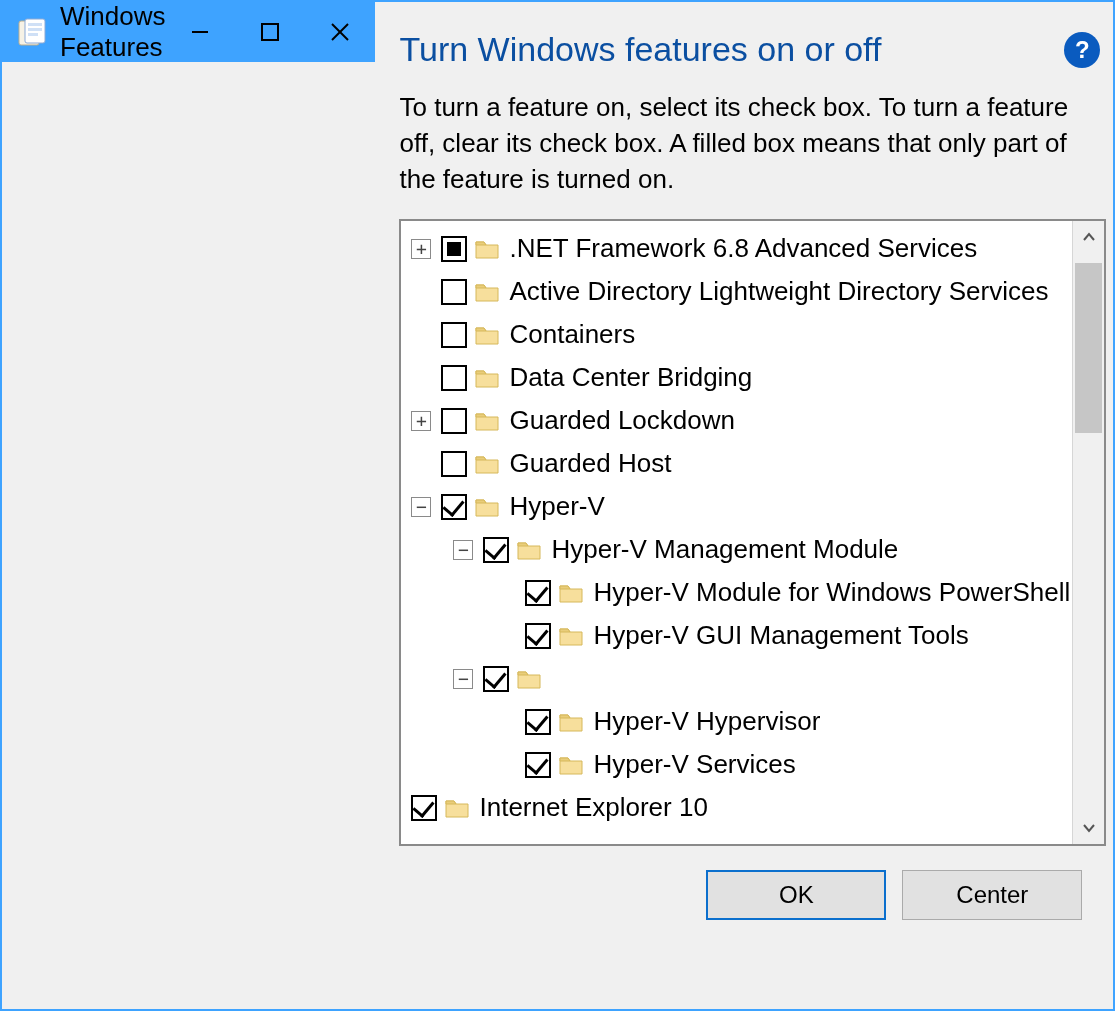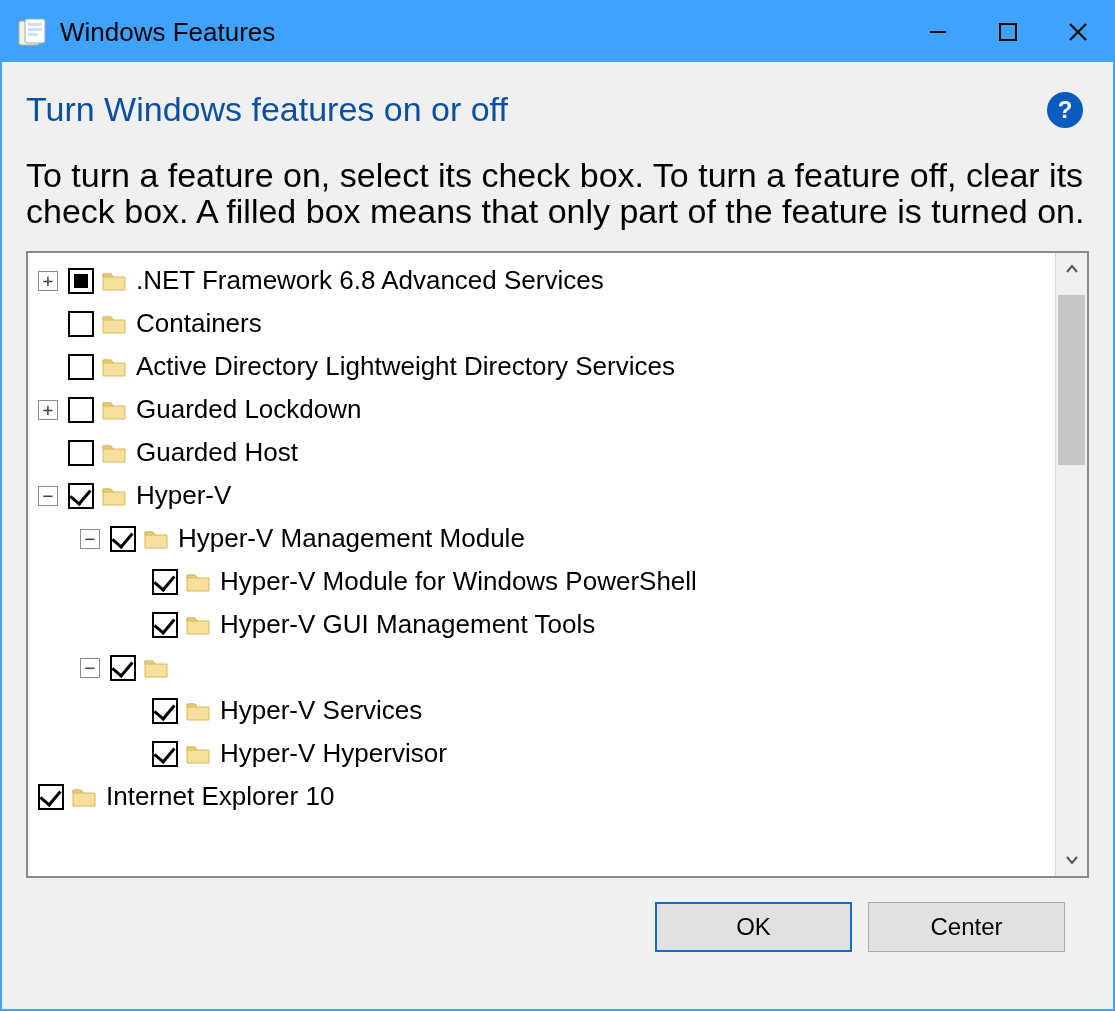--- a/index.html
+++ b/index.html
@@ -2,34 +2,34 @@
 <html><head>
 <meta charset="utf-8">
 <style>
   * { box-sizing: border-box; }
   html, body { margin:0; padding:0; }
   body {
     font-family: "Segoe UI", Tahoma, sans-serif;
     background:#fff;
     width:1115px; height:1011px; overflow:hidden;
   }
-  .window { width:1115px; height:1011px; border:2px solid #3ea3ff; background:#f0f0f0; display:flex; flex-direction:column; }
+  .window { width:1115px; height:1011px; border:2px solid #3ea3ff; background:#f0f0f0; display:flex; flex-direction:row; }
   
   .titlebar { height:60px; background:#3ea3ff; display:flex; align-items:center; padding:0 0 0 14px; color:#000; }
   .titlebar .appicon { width:32px; height:32px; margin-right:12px; position:relative; }
   .titlebar .appicon svg { width:32px; height:32px; }
   .titlebar .title { font-size:26px; color:#000; font-weight:400; flex:1; }
   .winbtns { display:flex; height:100%; }
   .winbtn { width:70px; display:flex; align-items:center; justify-content:center; font-size:22px; color:#000; }
   .winbtn svg { stroke:#000; }
   
   .content { flex:1; padding:28px 24px 0 24px; display:flex; flex-direction:column; }
-  .heading { color:#0b4fa1; font-size:34px; font-weight:400; margin-bottom:28px; display:flex; align-items:center; justify-content:space-between;gap:25px; }
+  .heading { color:#0b4fa1; font-size:34px; font-weight:400; margin-bottom:20px; display:flex; align-items:center; justify-content:space-between;gap:25px; }
   .helpbtn { width:36px; height:36px; border-radius:50%; background:#0a5bbf; color:#fff; display:flex; align-items:center; justify-content:center; font-size:24px; font-weight:700; margin-right:6px;}
-  .desc { font-size:34px; color:#000; line-height:36px; margin-bottom:22px; }
+  .desc { font-size:26px; color:#000; line-height:36px; margin-bottom:22px; }
   
   .treewrap { border:2px solid #8a8a8a; background:#fff; height:627px; display:flex; }
   .tree { flex:1; padding:6px 2px 6px 6px; font-size:26px; color:#000; overflow:hidden; }
   .row { display:flex; align-items:center; height:43px; line-height:43px; white-space:nowrap; }
   .spacer { display:inline-block; height:1px; }
   .expander { width:20px; height:20px; border:1px solid #8a8a8a; background:#fff; display:flex; align-items:center; justify-content:center; font-size:18px; line-height:16px; color:#444; margin-right:10px; font-family:Consolas,monospace; }
   .expander-gap { width:20px; height:20px; margin-right:10px; display:inline-block; }
   .chk { width:26px; height:26px; border:2px solid #000; background:#fff; margin-right:8px; position:relative; display:flex; align-items:center; justify-content:center; flex-shrink:0;}
   .chk.checked::after {
     content:""; position:absolute; left:4px; top:0px; width:10px; height:16px; border:solid #000; border-width:0 3px 3px 0; transform:rotate(40deg);
@@ -41,21 +41,21 @@
   .folder svg { width:24px; height:22px; display:block; }
   .label { }
   
   .sbar { width:32px; background:#f0f0f0; border-left:1px solid #d6d6d6; display:flex; flex-direction:column; }
   .sbtn { height:32px; display:flex; align-items:center; justify-content:center; color:#555; }
   .sbtn svg { stroke:#555; }
   .strack { flex:1; position:relative; }
   .shandle { position:absolute; left:2px; right:2px; top:10px; height:170px; background:#c6c6c6; }
   
   .btnrow { display:flex; justify-content:flex-end; gap:16px; padding:24px 24px 24px 0; }
-  .btn { width:197px; height:50px; background:#e1e1e1; border:1px solid #aaaaaa; font-size:24px; display:flex; align-items:center; justify-content:center; }
+  .btn { width:180px; height:50px; background:#e1e1e1; border:1px solid #aaaaaa; font-size:24px; display:flex; align-items:center; justify-content:center; }
   .btn.primary { border:2px solid #0b6fcd; }
 </style>
 </head>
 <body>
 
 <div class="window">
 
   <div class="titlebar">
     <span class="appicon">
       <svg viewBox="0 0 32 32">
@@ -111,33 +111,45 @@
           <div class="row">
             <span class="spacer" style="width: 4px;"></span>
             <span class="expander-gap"></span>
             <span class="chk "></span>
             <span class="folder">
               <svg viewBox="0 0 24 22">
                 <path d="M1 4 L9 4 L11 7 L23 7 L23 20 L1 20 Z" fill="#f7df9c" stroke="#d6b85a" stroke-width="1"></path>
                 <path d="M1 4 L9 4 L11 7 L1 7 Z" fill="#e9cd7a" stroke="#d6b85a" stroke-width="1"></path>
               </svg>
             </span>
+            <span class="label">Active Directory Lightweight Directory Services</span>
+          </div>
+          <div class="row">
+            <span class="spacer" style="width: 4px;"></span>
+            <span class="expander-gap"></span>
+            <span class="chk "></span>
+            <span class="folder">
+              <svg viewBox="0 0 24 22">
+                <path d="M1 4 L9 4 L11 7 L23 7 L23 20 L1 20 Z" fill="#f7df9c" stroke="#d6b85a" stroke-width="1"></path>
+                <path d="M1 4 L9 4 L11 7 L1 7 Z" fill="#e9cd7a" stroke="#d6b85a" stroke-width="1"></path>
+              </svg>
+            </span>
             <span class="label">Containers</span>
           </div>
           <div class="row">
             <span class="spacer" style="width: 4px;"></span>
             <span class="expander-gap"></span>
             <span class="chk "></span>
             <span class="folder">
               <svg viewBox="0 0 24 22">
                 <path d="M1 4 L9 4 L11 7 L23 7 L23 20 L1 20 Z" fill="#f7df9c" stroke="#d6b85a" stroke-width="1"></path>
                 <path d="M1 4 L9 4 L11 7 L1 7 Z" fill="#e9cd7a" stroke="#d6b85a" stroke-width="1"></path>
               </svg>
             </span>
-            <span class="label">Active Directory Lightweight Directory Services</span>
+            <span class="label">Data Center Bridging</span>
           </div>
           <div class="row">
             <span class="spacer" style="width: 4px;"></span>
             <span class="expander">+</span>
             <span class="chk "></span>
             <span class="folder">
               <svg viewBox="0 0 24 22">
                 <path d="M1 4 L9 4 L11 7 L23 7 L23 20 L1 20 Z" fill="#f7df9c" stroke="#d6b85a" stroke-width="1"></path>
                 <path d="M1 4 L9 4 L11 7 L1 7 Z" fill="#e9cd7a" stroke="#d6b85a" stroke-width="1"></path>
               </svg>
@@ -218,33 +230,33 @@
           <div class="row">
             <span class="spacer" style="width: 88px;"></span>
             <span class="expander-gap"></span>
             <span class="chk checked"></span>
             <span class="folder">
               <svg viewBox="0 0 24 22">
                 <path d="M1 4 L9 4 L11 7 L23 7 L23 20 L1 20 Z" fill="#f7df9c" stroke="#d6b85a" stroke-width="1"></path>
                 <path d="M1 4 L9 4 L11 7 L1 7 Z" fill="#e9cd7a" stroke="#d6b85a" stroke-width="1"></path>
               </svg>
             </span>
+            <span class="label">Hyper-V Hypervisor</span>
+          </div>
+          <div class="row">
+            <span class="spacer" style="width: 88px;"></span>
+            <span class="expander-gap"></span>
+            <span class="chk checked"></span>
+            <span class="folder">
+              <svg viewBox="0 0 24 22">
+                <path d="M1 4 L9 4 L11 7 L23 7 L23 20 L1 20 Z" fill="#f7df9c" stroke="#d6b85a" stroke-width="1"></path>
+                <path d="M1 4 L9 4 L11 7 L1 7 Z" fill="#e9cd7a" stroke="#d6b85a" stroke-width="1"></path>
+              </svg>
+            </span>
             <span class="label">Hyper-V Services</span>
-          </div>
-          <div class="row">
-            <span class="spacer" style="width: 88px;"></span>
-            <span class="expander-gap"></span>
-            <span class="chk checked"></span>
-            <span class="folder">
-              <svg viewBox="0 0 24 22">
-                <path d="M1 4 L9 4 L11 7 L23 7 L23 20 L1 20 Z" fill="#f7df9c" stroke="#d6b85a" stroke-width="1"></path>
-                <path d="M1 4 L9 4 L11 7 L1 7 Z" fill="#e9cd7a" stroke="#d6b85a" stroke-width="1"></path>
-              </svg>
-            </span>
-            <span class="label">Hyper-V Hypervisor</span>
           </div>
           <div class="row">
             <span class="spacer" style="width: 4px;"></span>
             <span class="chk checked"></span>
             <span class="folder">
               <svg viewBox="0 0 24 22">
                 <path d="M1 4 L9 4 L11 7 L23 7 L23 20 L1 20 Z" fill="#f7df9c" stroke="#d6b85a" stroke-width="1"></path>
                 <path d="M1 4 L9 4 L11 7 L1 7 Z" fill="#e9cd7a" stroke="#d6b85a" stroke-width="1"></path>
               </svg>
             </span>

